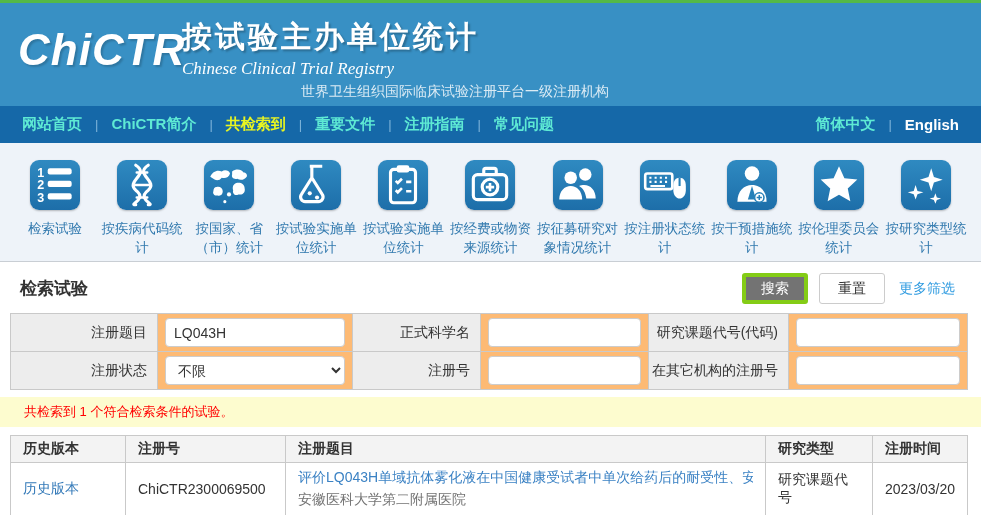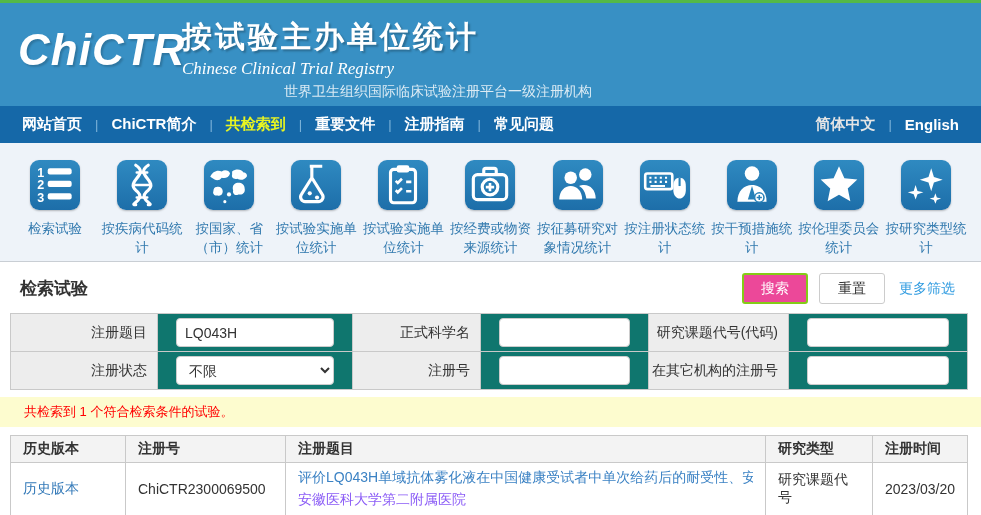--- a/index.html
+++ b/index.html
@@ -11,80 +11,80 @@
   
   .header { height:103px; background:#3890c4; position:relative; }
   .logo { position:absolute; left:18px; top:22px; color:#fff; font-size:44px;
           font-weight:bold; font-style:italic; letter-spacing:1px; cursor:pointer;
           text-shadow:2px 2px 2px rgba(0,0,0,.18); }
   .title-block { position:absolute; left:182px; top:14px; color:#fff; }
   .title-zh { font-size:30px; font-weight:bold; letter-spacing:3px;
               text-shadow:2px 2px 2px rgba(0,0,0,.25); }
   .title-en { font-size:17px; font-style:italic; margin-top:1px;
               font-family:"Liberation Serif","DejaVu Serif",serif; }
-  .subtitle { position:absolute; left:284px; top:80px; font-size:14px;
+  .subtitle { position:absolute; left:301px; top:80px; font-size:14px;
               color:rgba(255,255,255,.82); }
   .date { position:absolute; right:20px; top:10px; font-size:14px; color:#ffe41c; }
 
   
   .nav { height:37px; background:#1568a8; display:flex; align-items:center;
          padding:0 22px; }
-  .nav-item { color:#ffffff; font-size:15px; font-weight:bold; cursor:pointer; white-space:nowrap; }
+  .nav-item { color:#5eead4; font-size:15px; font-weight:bold; cursor:pointer; white-space:nowrap; }
   .nav-item.active { color:#e8f521; }
   .nav-sep { color:#7db3d9; margin:0 13px; font-size:13px; }
   .nav-spacer { flex:1; }
   .lang-item { color:#fff; font-size:15px; font-weight:bold; cursor:pointer; }
-  .lang-item.active { color:#e5e5e5; }
+  .lang-item.active { color:#5eead4; }
 
   
   .stats { height:119px; background:#eef3f9; border-bottom:1px solid #c9ced4;
            display:flex; justify-content:space-between; padding:17px 12px 0; }
   .stat-item { width:86px; text-align:center; cursor:pointer; }
   .stat-tile { width:50px; height:50px; margin:0 auto; border-radius:9px;
                background:linear-gradient(#2f8ac1,#1d6ea9);
                box-shadow:0 1px 2px rgba(0,0,0,.25); }
   .stat-tile svg { width:50px; height:50px; display:block; }
   .stat-label { margin-top:9px; font-size:13.5px; line-height:19px; color:#3179ae; }
 
   
   .toolbar-row { display:flex; align-items:center; padding:11px 14px 9px 20px; }
   .page-title { font-size:17px; font-weight:bold; color:#333; }
   .spacer { flex:1; }
   .btn { width:66px; height:31px; border-radius:3px; font-size:14px; cursor:pointer; }
-  .btn-search { background:#ec4899; border:2px solid #84cc16; color:#fff; }
+  .btn-search { background:#737373; border:4px solid #84cc16; color:#fff; }
   .btn-reset  { background:#fff; border:1px solid #ccc; color:#333; margin-left:11px; }
   .more-link { color:#2f9be0; font-size:14px; margin:0 12px 0 14px; cursor:pointer; white-space:nowrap; }
 
   
   .form-table { width:957px; margin-left:10px; border-collapse:collapse; table-layout:fixed; }
   .form-table td { border:1px solid #c9c9c9; height:38px; }
   .form-table td.lbl { background:#ededed; text-align:right; padding-right:10px;
                        font-size:14px; color:#333; }
-  .form-table td.inp { background:#0f766e; padding:4px 18px; }
+  .form-table td.inp { background:#fdba74; padding:4px 7px; }
   .form-table input, .form-table select {
       width:100%; height:29px; border:1px solid #ccc; border-radius:4px;
       padding:0 8px; font-size:14px; color:#333; background:#fff;
       font-family:inherit; }
 
   
   .alert { margin-top:7px; height:30px; line-height:30px; background:#fdfccf;
            padding-left:24px; color:#f00; font-size:13px; }
 
   
   .results-table { width:957px; margin:8px 0 0 10px; border-collapse:collapse;
                    table-layout:fixed; }
   .results-table th { border:1px solid #c9c9c9; background:#f3f3f3; height:27px;
                       text-align:left; padding-left:12px; font-size:14px; color:#333;
                       font-weight:bold; }
   .results-table td { border:1px solid #c9c9c9; padding:6px 12px; font-size:14px;
                       color:#333; vertical-align:middle; }
   .link { color:#3379b8; cursor:pointer; text-decoration:none; }
   .title-link { color:#3b82c4; cursor:pointer; text-decoration:none; display:block;
                 white-space:nowrap; overflow:hidden; }
-  .inst { color:#8b5cf6; margin-top:4px; }
+  .inst { color:#737373; margin-top:4px; }
   .regno { font-size:15px; }
 </style>
 </head>
 <body>
 
 <div class="top-strip"></div>
 
 <div class="header">
   <div class="logo">ChiCTR</div>
   <div class="title-block">

